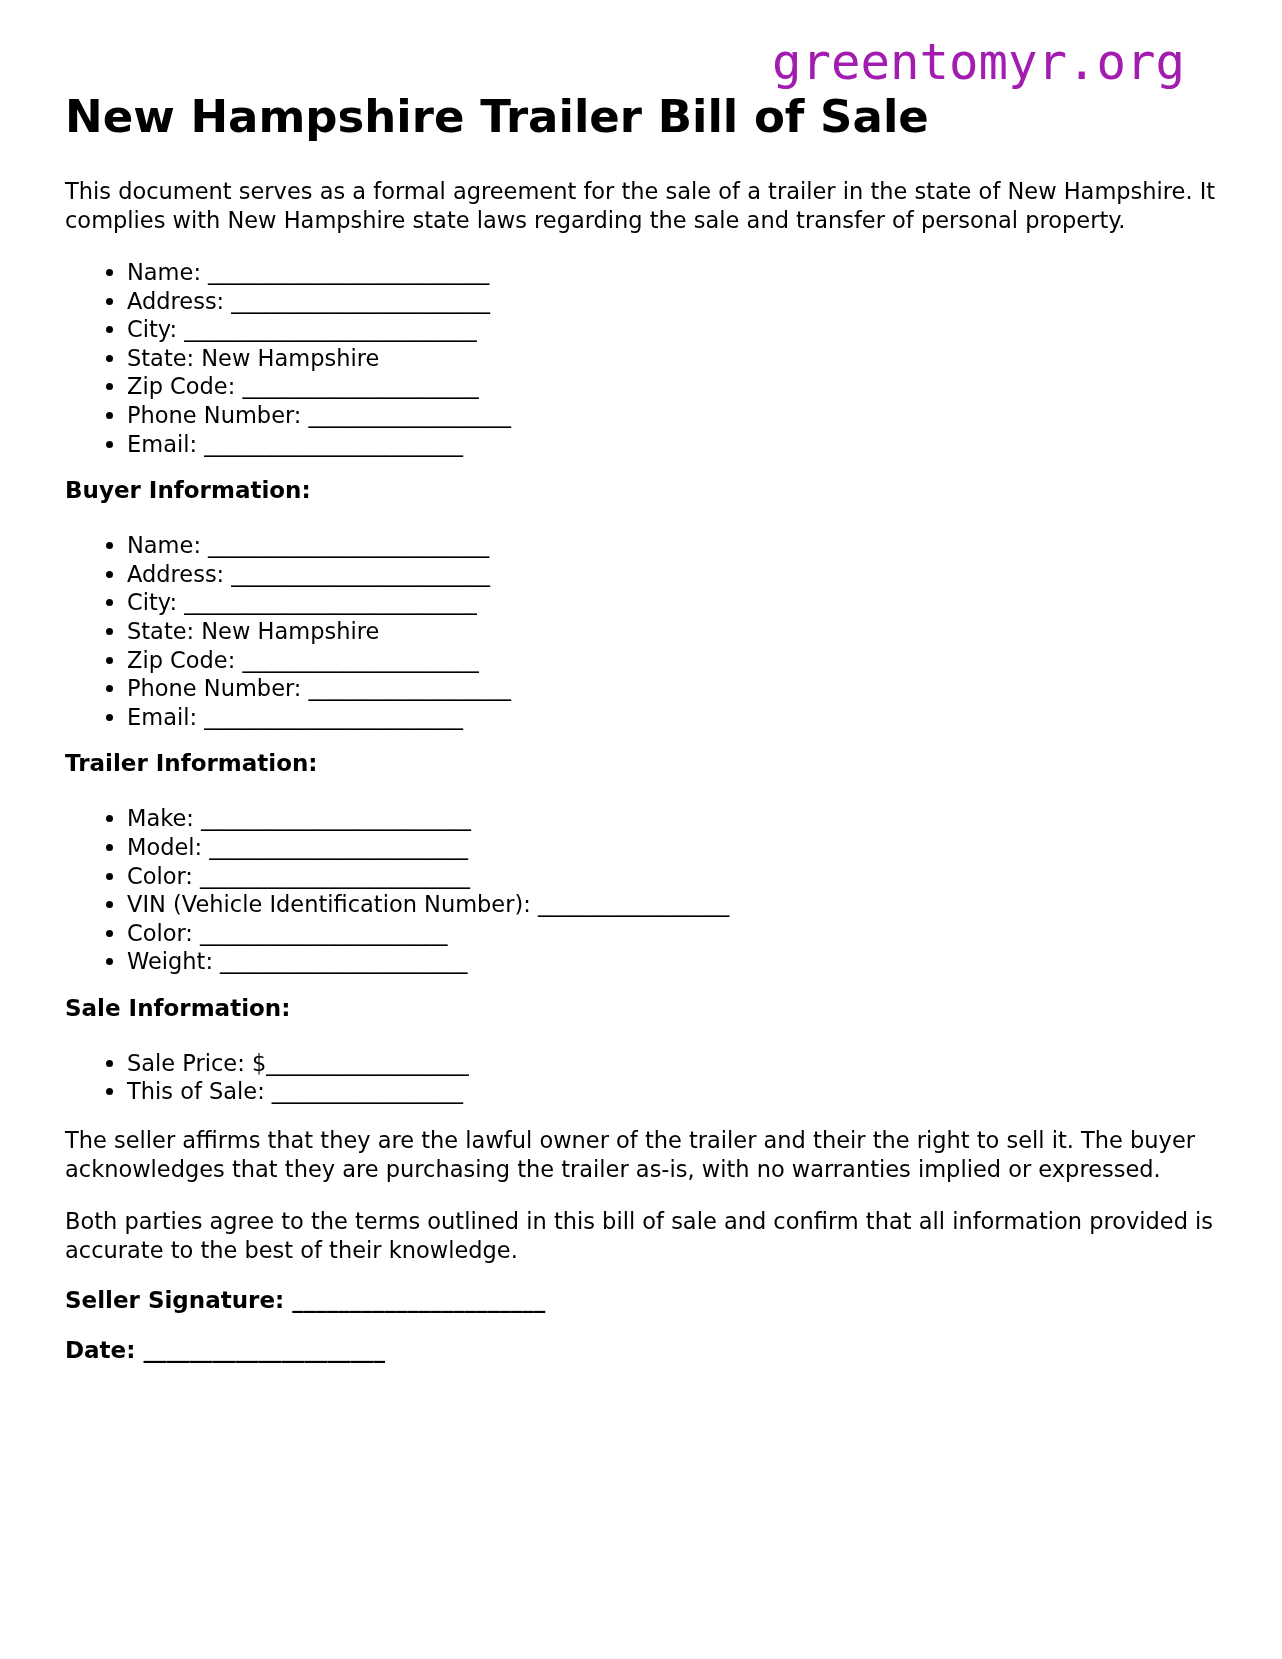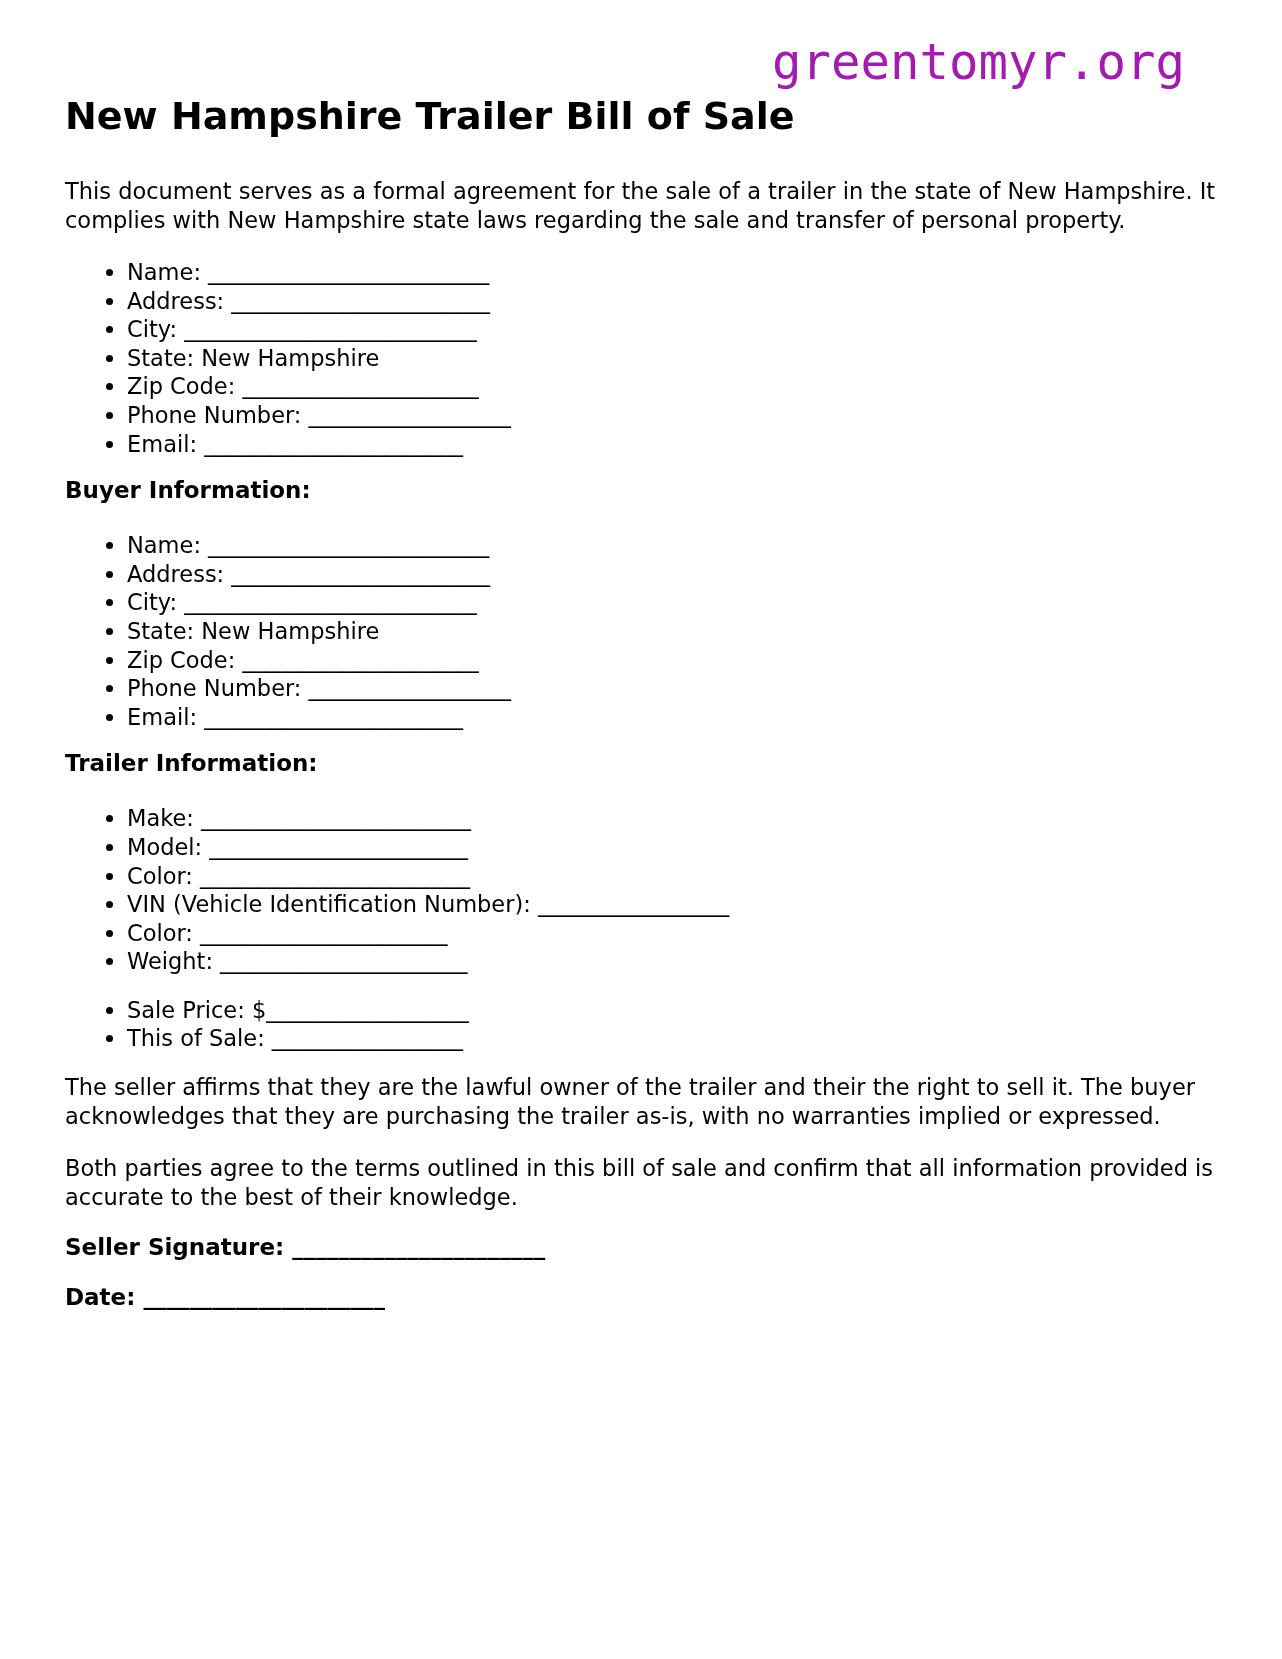--- a/index.html
+++ b/index.html
@@ -19,21 +19,21 @@
   .watermark {
     font-family: "DejaVu Sans Mono", "Liberation Mono", monospace;
     font-size: 49px;
     line-height: 49px;
     color: #a21caf;
     text-align: right;
     padding-right: 32px;
     white-space: nowrap;
   }
   h1.doc-title {
-    font-size: 38px;
+    font-size: 45px;
     line-height: 45px;
     font-weight: 700;
     margin: 7px 0 38px 0;
   }
   p.body-text {
     line-height: 29px;
     margin: 0 0 23px 0;
   }
   h2.section-heading {
     font-size: 23px;
@@ -93,20 +93,21 @@
   <h2 class="section-heading">Trailer Information:</h2>
   <ul class="field-list">
     <li>Make: ________________________</li>
     <li>Model: _______________________</li>
     <li>Color: ________________________</li>
     <li>VIN (Vehicle Identification Number): _________________</li>
     <li>Color: ______________________</li>
     <li>Weight: ______________________</li>
   </ul>
 
+  <h2 class="section-heading">Sale Information:</h2>
   <ul class="field-list">
     <li>Sale Price: $__________________</li>
     <li>This of Sale: _________________</li>
   </ul>
 
   <p class="body-text">The seller affirms that they are the lawful owner of the trailer and their the right to sell it. The buyer acknowledges that they are purchasing the trailer as-is, with no warranties implied or expressed.</p>
 
   <p class="body-text">Both parties agree to the terms outlined in this bill of sale and confirm that all information provided is accurate to the best of their knowledge.</p>
 
   <p class="sig-line">

